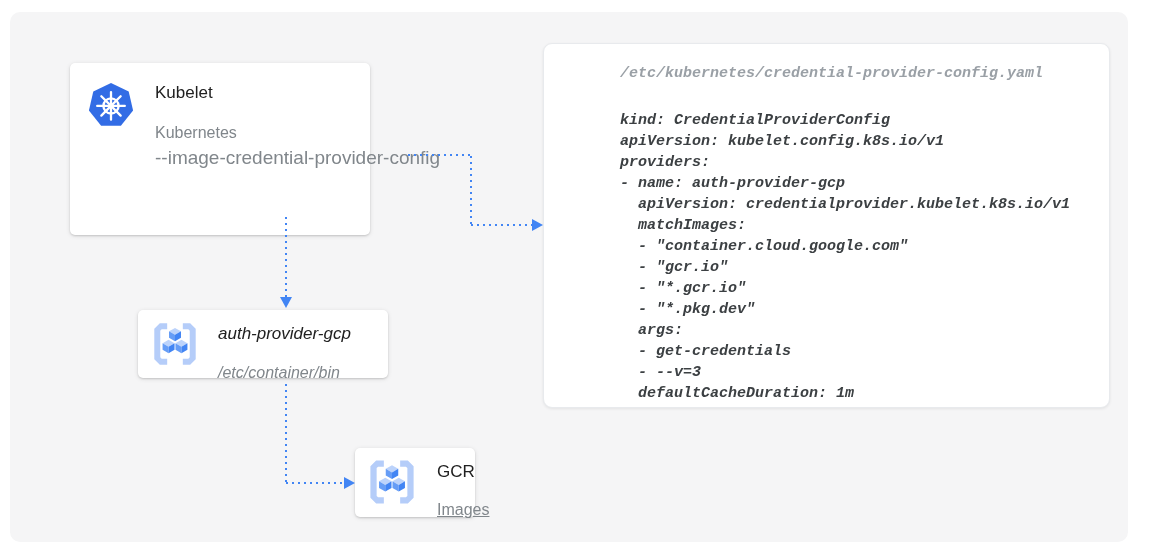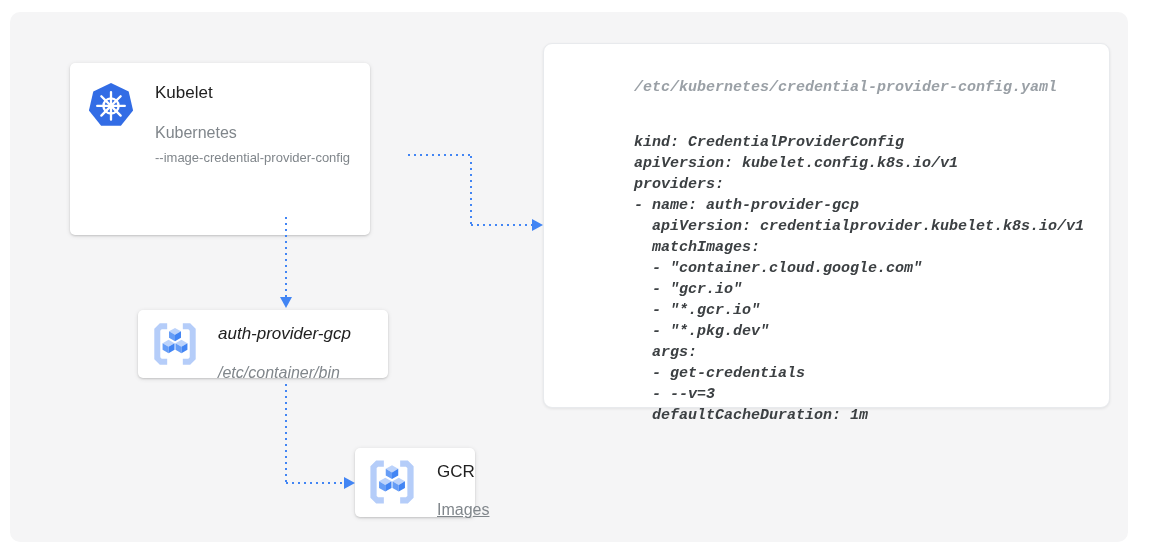--- a/index.html
+++ b/index.html
@@ -42,45 +42,45 @@
     position: absolute;
     font-size: 16px; line-height: 20px;
     color: #80868b;
     white-space: nowrap;
     margin-top: 16px;
   }
   .t-kubelet { left: 85px; top: 19px; }
   .s-kubelet { left: 85px; top: 44px; }
   .flags {
     position: absolute; left: 85px; top: 82px;
-    font-size: 13px; line-height: 25.5px;
+    font-size: 19px; line-height: 25.5px;
     color: #80868b; white-space: nowrap;
   }
   .t-auth { left: 80px; top: 13px; }
   .s-auth { left: 80px; top: 37px; }
   .t-gcr  { left: 82px; top: 13px; }
   .s-gcr  { left: 82px; top: 36px; text-decoration: underline; }
 
   .panel {
     position: absolute; left: 533px; top: 31px;
     width: 567px; height: 365px;
     background: #ffffff;
     border: 1px solid #e8eaed;
     border-radius: 9px;
     box-shadow: 0 1px 3px rgba(0,0,0,0.08);
   }
   .code-header, .code-body {
-    position: absolute; left: 74px; margin: 16px;
+    position: absolute; left: 74px; margin: 2px;
     font-family: "Liberation Mono", monospace;
     font-style: italic; font-weight: bold;
     font-size: 15px; line-height: 21px;
     white-space: pre;
   }
   .code-header { top: 17px; color: #9aa0a6; }
-  .code-body   { top: 72px; color: #3c4043; }
+  .code-body   { top: 64px; color: #3c4043; }
 
   
   .dot-h {
     position: absolute; height: 2px;
     background-image: repeating-linear-gradient(to right, #4285f4 0 2px, transparent 2px 6px);
   }
   .dot-v {
     position: absolute; width: 2px;
     background-image: repeating-linear-gradient(to bottom, #4285f4 0 2px, transparent 2px 6px);
   }

